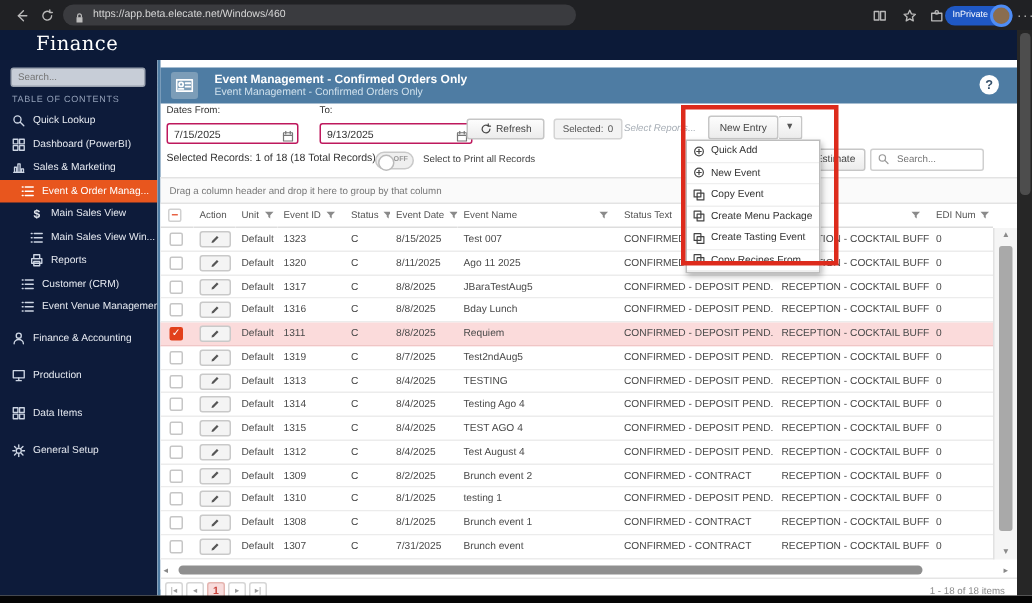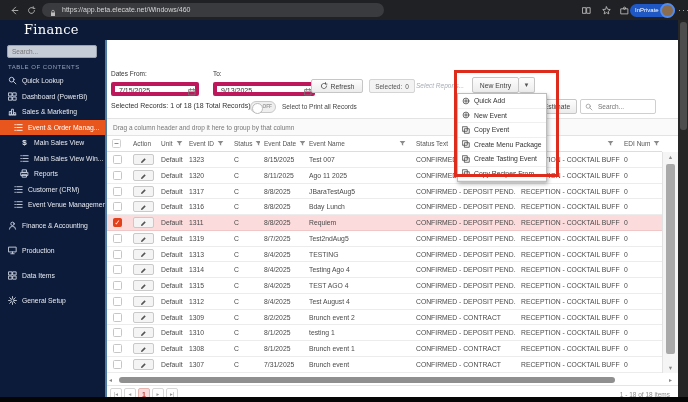--- a/index.html
+++ b/index.html
@@ -41,21 +41,21 @@
   
   #main{left:105px;top:40px;width:573px;height:357px;background:#fff;border-left:2px solid #4e7ca3;box-sizing:border-box;}
   #page-header{left:0;top:5px;width:571px;height:24px;background:var(--hblue,#4e7ca3);}
   #hdr-chip{left:7px;top:3px;width:18px;height:18px;background:#7c9db8;border-radius:2px;color:#fff;
     display:flex;align-items:center;justify-content:center;}
   #hdr-title{left:36px;top:3px;font-size:8px;font-weight:bold;color:#fff;}
   #hdr-sub{left:36px;top:13px;font-size:7px;color:#cfe0ec;}
   #help-circle{left:546px;top:5px;width:13px;height:13px;background:#fff;border-radius:50%;
     color:#35506b;font-size:8.5px;font-weight:bold;text-align:center;line-height:13px;}
   .flabel{font-size:6.5px;color:#333;}
-  .finput{height:14px;background:#fff;border:4px solid #be185d;border-radius:2px;font-size:7px;color:#333;
+  .finput{height:14px;background:#fff;border:1px solid #be185d;border-radius:2px;font-size:7px;color:#333;
     padding:4px 14px 0 4px;box-sizing:border-box;font-family:inherit;}
   .cal-ic{color:#777;pointer-events:none;}
   .btn{background:linear-gradient(#fdfdfd,#ececec);border:1px solid #c6c6c6;border-radius:2px;
     font-size:6.8px;color:#444;display:flex;align-items:center;justify-content:center;gap:3px;box-sizing:border-box;}
   #selected-chip{left:262px;top:39px;width:46px;height:14px;background:#f3f3f3;border:1px solid #d4d4d4;
     border-radius:2px;font-size:6.5px;color:#555;display:flex;align-items:center;justify-content:center;gap:3px;box-sizing:border-box;}
   #select-reports{left:309px;top:42px;font-size:6.5px;font-style:italic;color:#a6adb5;}
   #new-entry{left:365px;top:37px;height:16px;display:flex;}
   #new-entry .seg1{width:47px;}
   #new-entry .seg2{width:16px;border-left:none;font-size:6px;color:#555;}
@@ -409,20 +409,30 @@
           <span class="s-ic"><svg class="ic" width="9" height="9" viewBox="0 0 16 16">
               <use href="#i-gear"></use>
             </svg></span>
           <span>General Setup</span>
         </div>
       </div>
   </div>
 
   <div id="main" class="abs">
 
+    <div id="page-header" class="abs">
+      <div id="hdr-chip" class="abs">
+          <svg class="ic" width="12" height="12" viewBox="0 0 16 16">
+            <use href="#i-card"></use>
+          </svg>
+        </div>
+      <div id="hdr-title" class="abs">Event Management - Confirmed Orders Only</div>
+      <div id="hdr-sub" class="abs">Event Management - Confirmed Orders Only</div>
+      <div id="help-circle" class="abs">?</div>
+    </div>
 
     <div class="abs flabel" style="left:4px;top:30px">Dates From:</div>
     <div class="abs" style="left:4px;top:39px">
       <input class="finput" style="width: 88px;" value="7/15/2025">
       <span class="abs cal-ic" style="right:3px;top:3px"><svg class="ic" width="8" height="8" viewBox="0 0 16 16">
             <use href="#i-cal"></use>
           </svg></span>
     </div>
     <div class="abs flabel" style="left:106px;top:30px">To:</div>
     <div class="abs" style="left:106px;top:39px">

